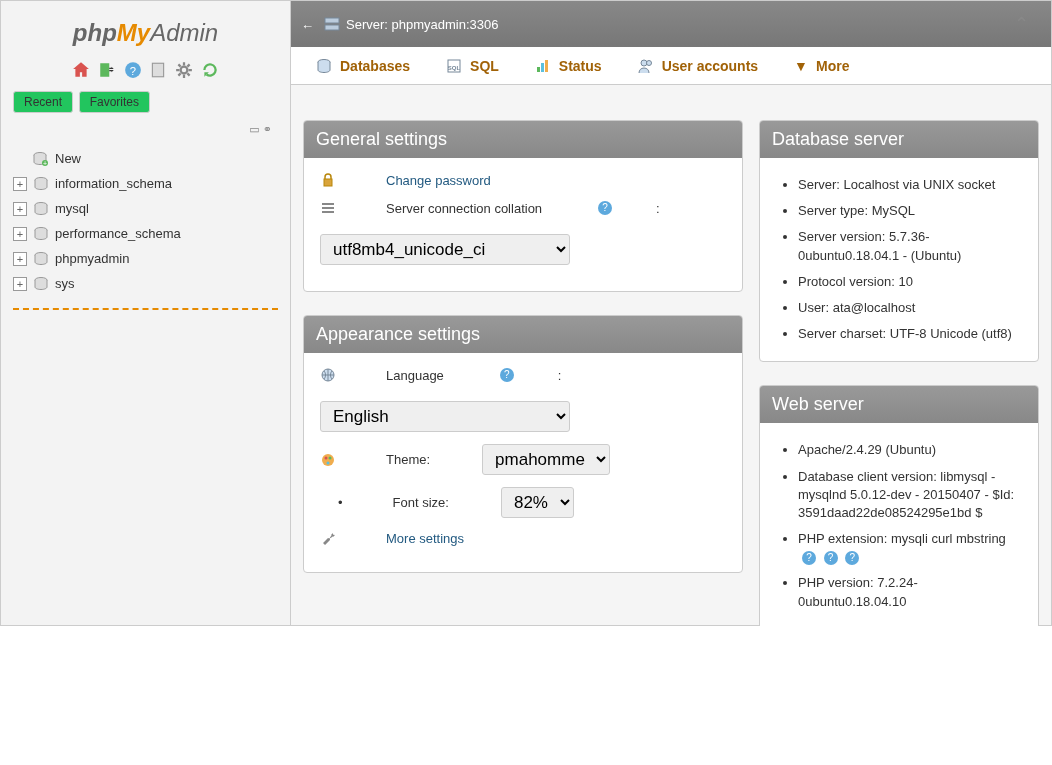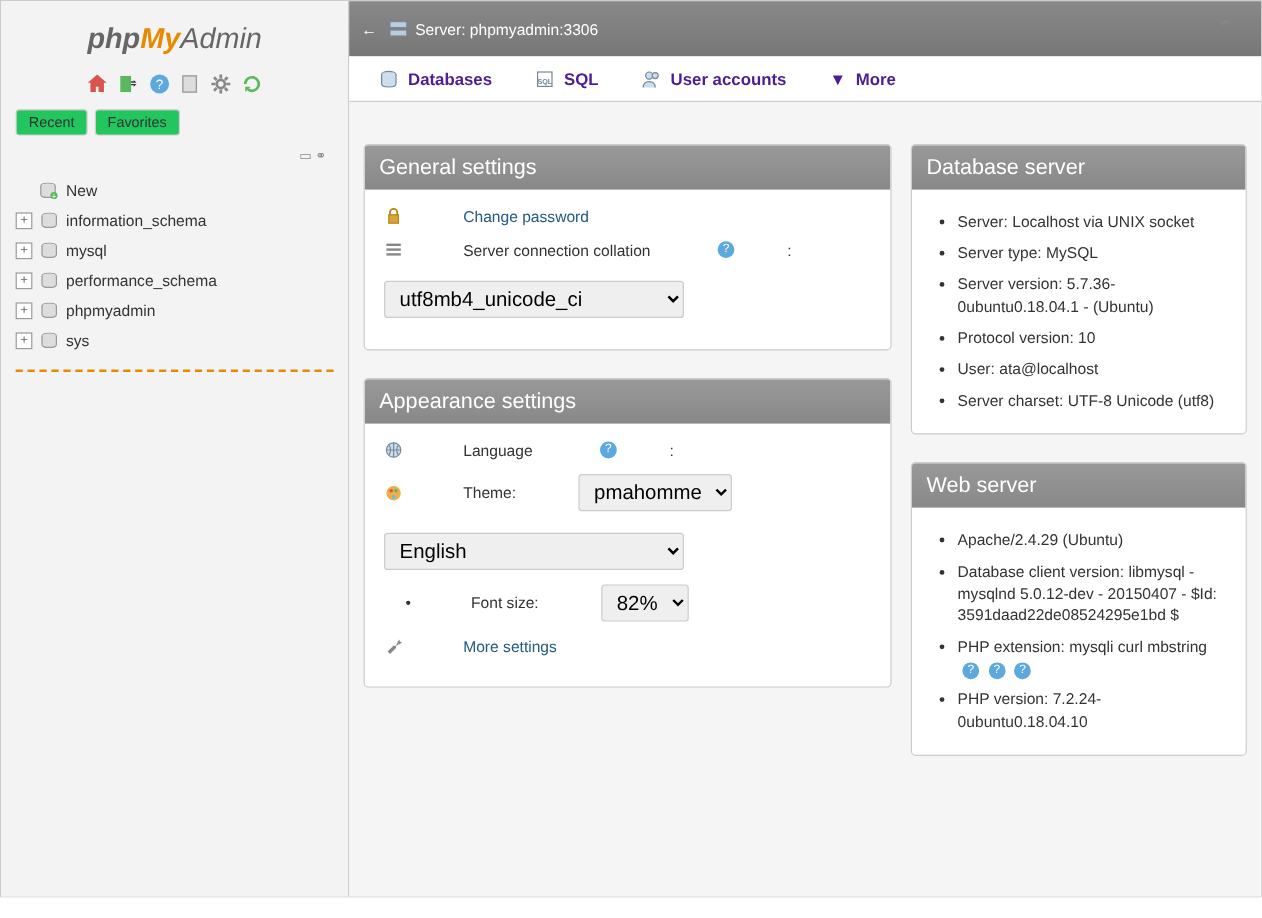--- a/index.html
+++ b/index.html
@@ -1,17 +1,17 @@
 <!DOCTYPE html>
 <html><head>
 <meta charset="utf-8">
 <style>
 * { box-sizing: border-box; margin: 0; padding: 0; }
 body { font-family: Arial, sans-serif; font-size: 13px; background: #fff; color: #333; }
-.container { display: flex; width: 1052px; height: 748px; border: 1px solid #ccc; }
+.container { display: flex; width: 1052px; height: 626px; border: 1px solid #ccc; }
 .sidebar { width: 290px; background: #f3f3f3; border-right: 1px solid #ccc; padding: 10px 0; }
 .logo { text-align: center; font-size: 24px; font-weight: bold; padding: 8px 0; }
 .logo-php { color: #666; font-style: italic; }
 .logo-my { color: #e68a00; font-style: italic; }
 .logo-admin { color: #666; font-style: italic; font-weight: normal; }
 .sidebar-icons { text-align: center; padding: 6px 0; }
 .sidebar-icons span { display: inline-block; width: 18px; height: 18px; margin: 0 2px; cursor: pointer; vertical-align: middle; }
 .tabs-row { padding: 6px 12px; }
 .tab-btn { display: inline-block; background: #22c55e; border: 1px solid #ccc; padding: 3px 10px; border-radius: 3px; font-size: 12px; cursor: pointer; margin-right: 2px; }
 .minus-link { text-align: right; padding: 4px 18px; color: #888; font-size: 11px; }
@@ -21,21 +21,21 @@
 .db-icon { display: inline-block; width: 16px; height: 14px; margin-right: 6px; }
 .db-icon svg { display: block; }
 .dashed-line { border-top: 2px dashed #e68a00; margin: 6px 12px; }
 
 .main { flex: 1; background: #f5f5f5; display: flex; flex-direction: column; }
 .topbar { background: linear-gradient(#888, #777); color: #fff; padding: 6px 10px; display: flex; align-items: center; font-size: 13px; }
 .topbar .back { color: #fff; margin-right: 10px; cursor: pointer; }
 .server-icon { display: inline-block; width: 16px; height: 14px; margin-right: 6px; }
 
 .nav-tabs { background: #fff; border-bottom: 1px solid #ccc; padding: 0 8px; display: flex; }
-.nav-tab { padding: 10px 16px; border: 1px solid transparent; border-bottom: none; margin-right: 2px; cursor: pointer; display: flex; align-items: center; font-size: 14px; color: #4c1d95; font-weight: bold; }
+.nav-tab { padding: 10px 16px; border: 1px solid transparent; border-bottom: none; margin-right: 2px; cursor: pointer; display: flex; align-items: center; font-size: 14px; color: #a16207; font-weight: bold; }
 .nav-tab .nticon { margin-right: 8px; display: inline-block; width: 16px; height: 16px; }
 .collapse-top { margin-left: auto; padding: 6px 12px; color: #888; cursor: pointer; font-size: 18px; }
 
 .content { display: flex; padding: 12px; gap: 16px; }
 .left-col { flex: 1; }
 .right-col { width: 280px; }
 
 .panel { background: #fff; border: 1px solid #ccc; border-radius: 4px; margin-bottom: 16px; overflow: hidden; margin-top: 23px; }
 .panel-header { background: linear-gradient(#999, #888); color: #fff; padding: 8px 12px; font-size: 18px; }
 .panel-body { padding: 14px 16px; }
@@ -178,20 +178,28 @@
       </div>
       <div class="nav-tab">
         <span class="nticon"><svg viewBox="0 0 16 16">
               <rect x="2" y="2" width="12" height="12" fill="#fff" stroke="#789"></rect>
               <text x="8" y="12" text-anchor="middle" fill="#789" font-size="6">SQL</text>
             </svg></span>
         <span>SQL</span>
       </div>
       <div class="nav-tab">
         <span class="nticon"><svg viewBox="0 0 16 16">
+              <rect x="2" y="9" width="3" height="5" fill="#5cb85c"></rect>
+              <rect x="6" y="5" width="3" height="9" fill="#5bc0de"></rect>
+              <rect x="10" y="2" width="3" height="12" fill="#f0ad4e"></rect>
+            </svg></span>
+        <span>Status</span>
+      </div>
+      <div class="nav-tab">
+        <span class="nticon"><svg viewBox="0 0 16 16">
               <circle cx="6" cy="5" r="3" fill="#cde" stroke="#789"></circle>
               <path d="M1 15c0-3 2-5 5-5s5 2 5 5" fill="#cde" stroke="#789"></path>
               <circle cx="11" cy="5" r="2.5" fill="#cde" stroke="#789"></circle>
             </svg></span>
         <span>User accounts</span>
       </div>
       <div class="nav-tab">
         <span style="margin-right:8px">▼</span>
         <span>More</span>
       </div>
@@ -233,34 +241,34 @@
             <div class="row">
               <span class="sicon"><svg viewBox="0 0 16 16">
                     <circle cx="8" cy="8" r="6" fill="#cde" stroke="#789"></circle>
                     <path d="M2 8h12M8 2v12M4 4c2 2 2 6 0 8M12 4c-2 2-2 6 0 8" fill="none" stroke="#789"></path>
                   </svg></span>
               <span class="row-label">Language</span>
               <span class="help-icon">?</span>
                 <span>:</span>
             </div>
             <div class="row">
+              <select class="wide-select">
+                <option>English</option>
+              </select>
+            </div>
+            <div class="row">
               <span class="sicon"><svg viewBox="0 0 16 16">
                     <circle cx="8" cy="8" r="6" fill="#f0ad4e"></circle>
                     <circle cx="6" cy="6" r="1.5" fill="#d9534f"></circle>
                     <circle cx="10" cy="6" r="1.5" fill="#5cb85c"></circle>
                     <circle cx="8" cy="11" r="1.5" fill="#5bc0de"></circle>
                   </svg></span>
               <span class="row-label">Theme:</span>
               <select>
                 <option>pmahomme</option>
-              </select>
-            </div>
-            <div class="row">
-              <select class="wide-select">
-                <option>English</option>
               </select>
             </div>
             <div class="row bullet-indent">
               <span style="margin-right:6px">•</span>
               <span class="row-label">Font size:</span>
               <select>
                 <option>82%</option>
               </select>
             </div>
             <div class="row">

